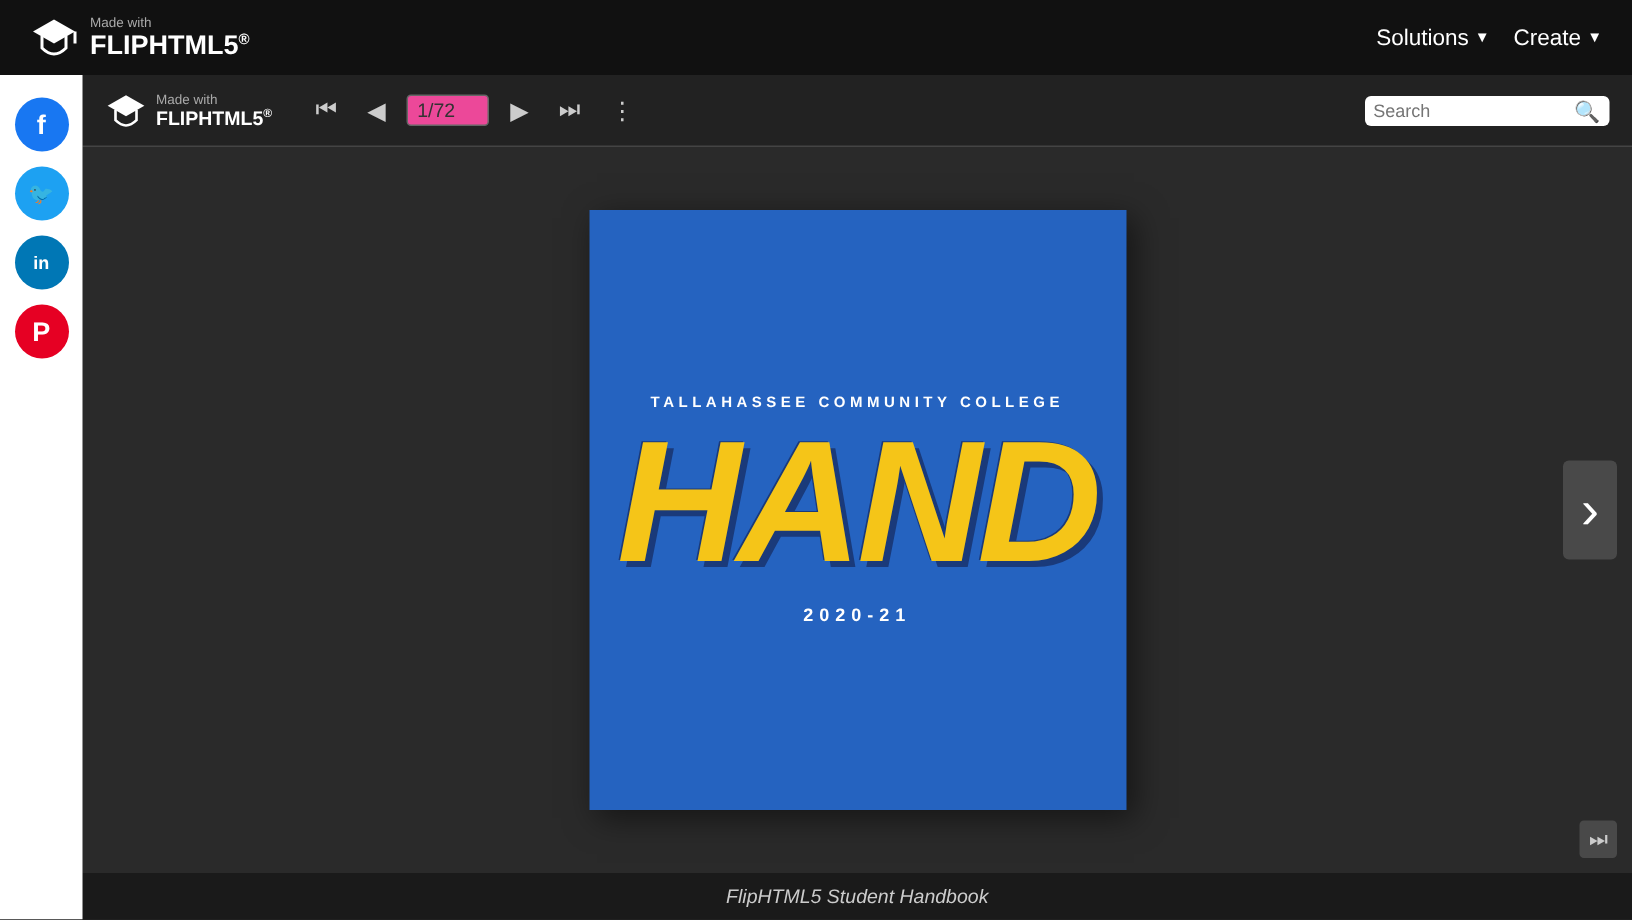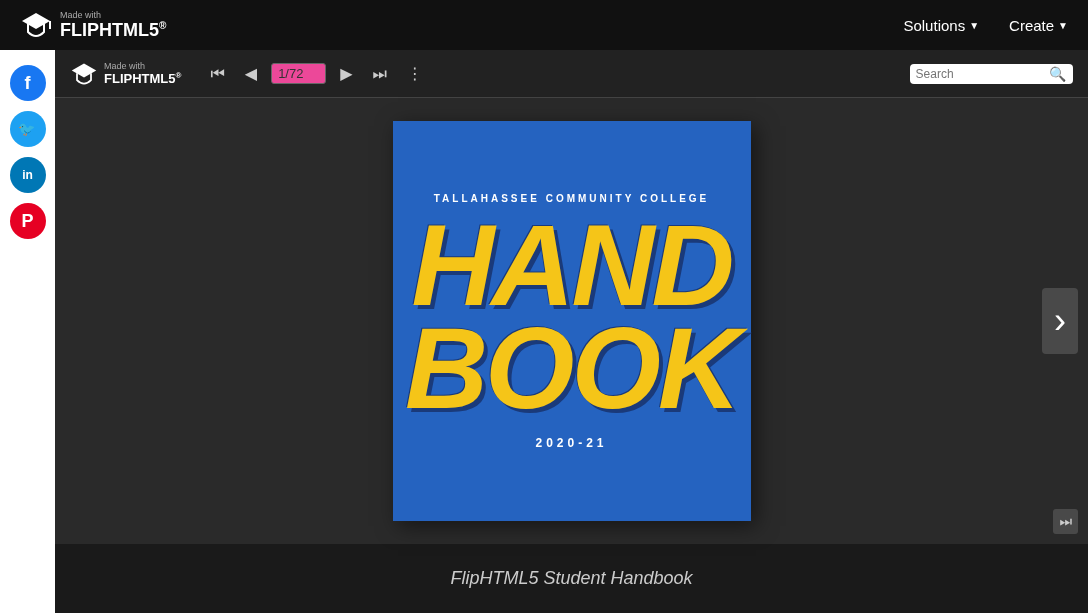--- a/index.html
+++ b/index.html
@@ -27,21 +27,21 @@
     }
     .logo-text {
       color: #fff;
       font-size: 18px;
       font-weight: bold;
     }
     .logo-text sup { font-size: 10px; }
     .nav-right {
       display: flex;
       align-items: center;
-      gap: 30px;
+      gap: 16px;
     }
     .nav-btn {
       color: #fff;
       background: none;
       border: none;
       font-size: 15px;
       cursor: pointer;
       display: flex;
       align-items: center;
       gap: 4px;
@@ -262,22 +262,22 @@
       color: #ccc;
       font-size: 14px;
       cursor: pointer;
       padding: 4px 6px;
       border-radius: 3px;
     }
 
     
     .caption {
       text-align: center;
-      padding: 24px;
-      font-size: 18px;
+      padding: 8px;
+      font-size: 13px;
       color: #ccc;
       font-style: italic;
       background: #1a1a1a;
     }
   </style>
 </head>
 <body>
 
 <div class="top-nav">
   <div class="logo-area">
@@ -359,21 +359,20 @@
           <span>🔍</span>
         </button>
       </div>
     </div>
 
     <div class="book-viewer">
 
       <div class="book-cover">
         <div class="college-name">TALLAHASSEE COMMUNITY COLLEGE</div>
         <div class="hand-text">HAND</div>
-        <div class="book-text">BOOK</div>
         <div class="year-text">2020-21</div>
       </div>
 
       <button class="nav-arrow nav-arrow-right">›</button>
 
       <button class="skip-end-btn">
         <span>⏭</span>
       </button>
 
     </div>

